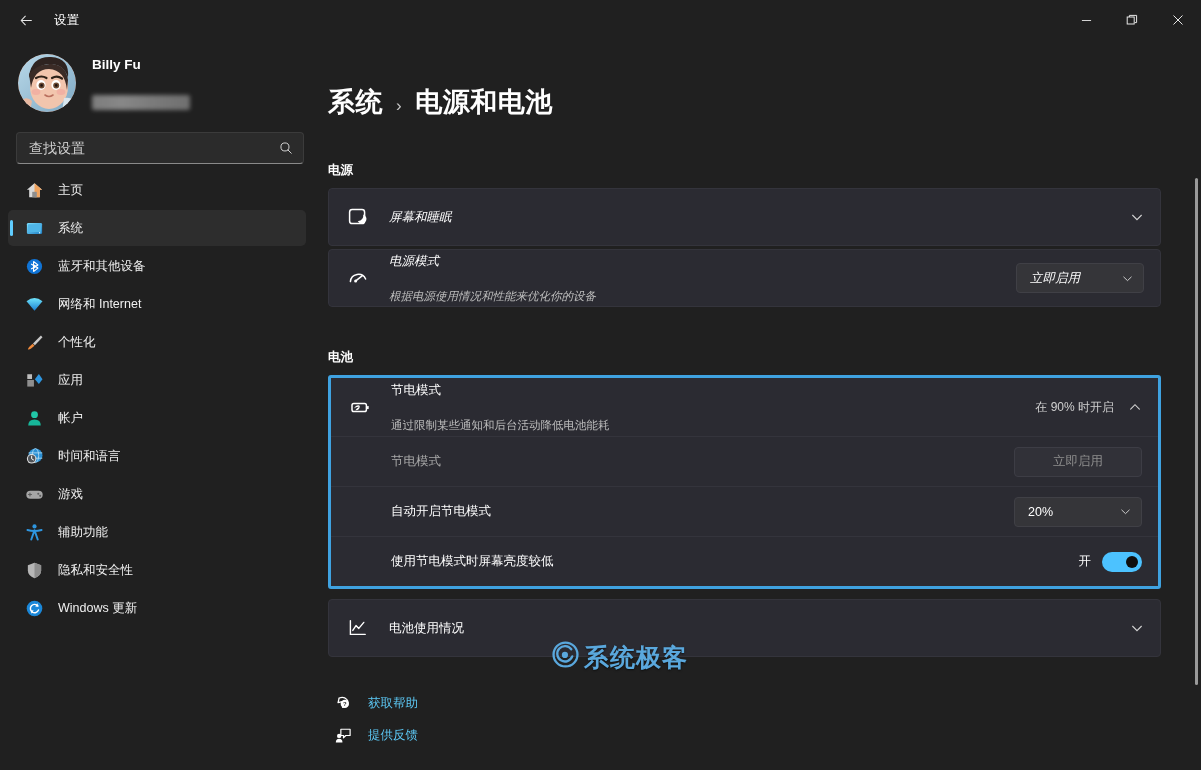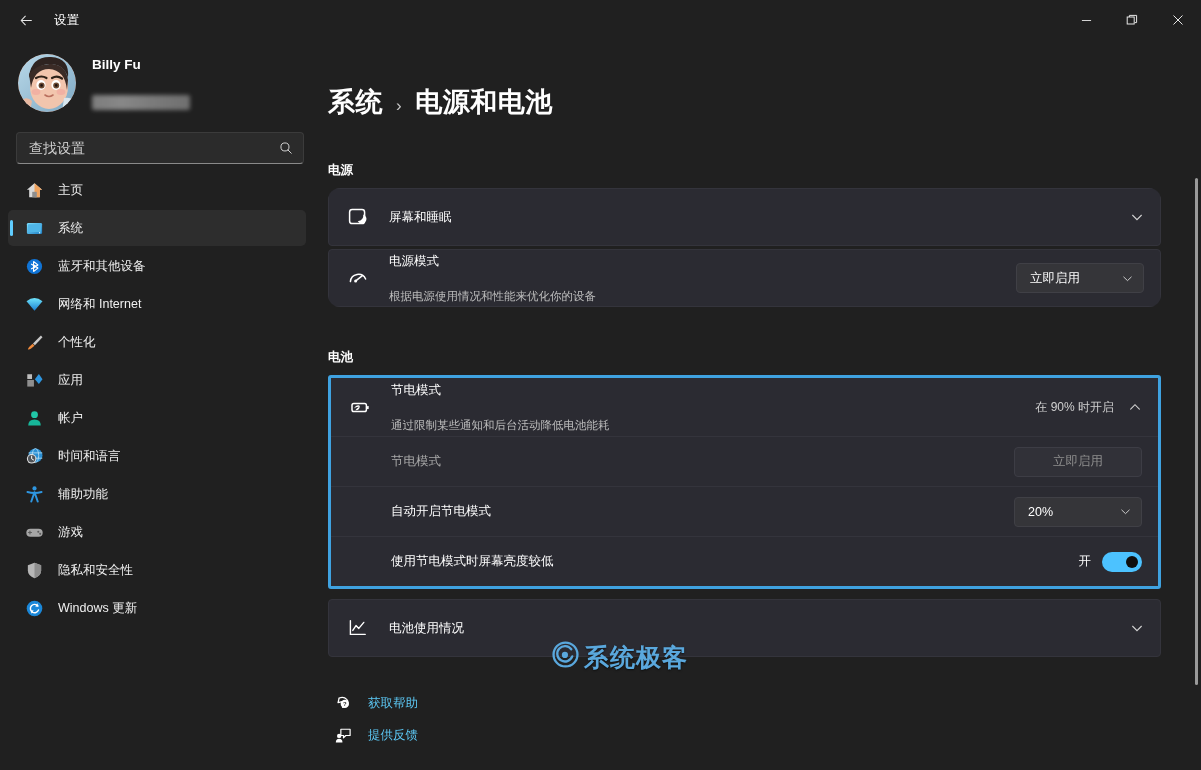--- a/index.html
+++ b/index.html
@@ -175,21 +175,21 @@
     margin: 0 13px;
   }
 
   .section-label {
     font-size: 12.5px;
     font-weight: bold;
     color: #ffffff;
     margin: 42px 0 9px 0;
   }
 
-  .card-group { border-radius: 12px; overflow: hidden; }
+  .card-group { border-radius: 4px; overflow: hidden; font-style: italic; }
 
   .card {
     background: #2b2b32;
     border: 1px solid #34343c;
     border-radius: 4px;
     display: flex;
     align-items: center;
     min-height: 58px;
     padding: 0 16px 0 14px;
     cursor: pointer;
@@ -507,38 +507,38 @@
               <circle cx="7" cy="12.4" r="3.9" fill="#4f5358"></circle>
               <path d="M7 9.6 V12.4 L9 13.6" stroke="#ffffff" stroke-width="1.05" fill="none" stroke-linecap="round"></path>
             </svg>
           </span>
           <span class="nav-label">时间和语言</span>
         </div>
 
         <div class="nav-item">
           <span class="nav-icon">
             <svg width="19" height="19" viewBox="0 0 20 20">
-              <circle cx="10" cy="3.6" r="2.2" fill="#2e96e0"></circle>
-              <path d="M2.6 7.4 Q10 9.4 17.4 7.4" stroke="#2e96e0" stroke-width="2.1" fill="none" stroke-linecap="round"></path>
-              <path d="M10 7.6 L6.6 17.4 M10 7.6 L13.4 17.4" stroke="#2e96e0" stroke-width="2.1" fill="none" stroke-linecap="round"></path>
-            </svg>
-          </span>
-          <span class="nav-label">辅助功能</span>
-        </div>
-
-        <div class="nav-item">
-          <span class="nav-icon">
-            <svg width="19" height="19" viewBox="0 0 20 20">
               <rect x="1.4" y="6" width="17.2" height="8.6" rx="4.3" fill="#a6a6a6"></rect>
               <path d="M5.2 8.4 V11.6 M3.6 10 H6.8" stroke="#5e5e5e" stroke-width="1.2" stroke-linecap="round"></path>
               <circle cx="14" cy="9.2" r="1.1" fill="#5e5e5e"></circle>
               <circle cx="16" cy="11.4" r="1.1" fill="#5e5e5e"></circle>
             </svg>
           </span>
           <span class="nav-label">游戏</span>
+        </div>
+
+        <div class="nav-item">
+          <span class="nav-icon">
+            <svg width="19" height="19" viewBox="0 0 20 20">
+              <circle cx="10" cy="3.6" r="2.2" fill="#2e96e0"></circle>
+              <path d="M2.6 7.4 Q10 9.4 17.4 7.4" stroke="#2e96e0" stroke-width="2.1" fill="none" stroke-linecap="round"></path>
+              <path d="M10 7.6 L6.6 17.4 M10 7.6 L13.4 17.4" stroke="#2e96e0" stroke-width="2.1" fill="none" stroke-linecap="round"></path>
+            </svg>
+          </span>
+          <span class="nav-label">辅助功能</span>
         </div>
 
         <div class="nav-item">
           <span class="nav-icon">
             <svg width="19" height="19" viewBox="0 0 20 20">
               <path d="M10 1.8 L17 4.6 V10 Q17 15.4 10 18.2 Q3 15.4 3 10 V4.6 Z" fill="#b6b6b6"></path>
               <path d="M10 1.8 L17 4.6 V10 Q17 15.4 10 18.2 Z" fill="#8e8e8e"></path>
             </svg>
           </span>
           <span class="nav-label">隐私和安全性</span>

